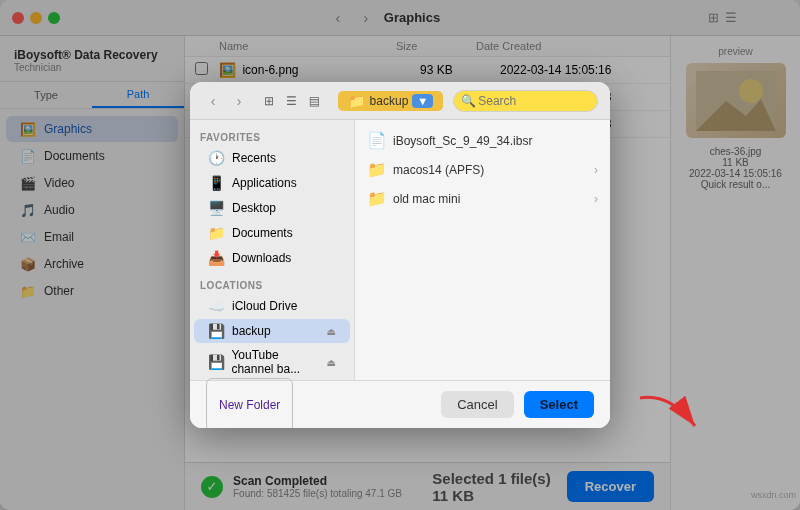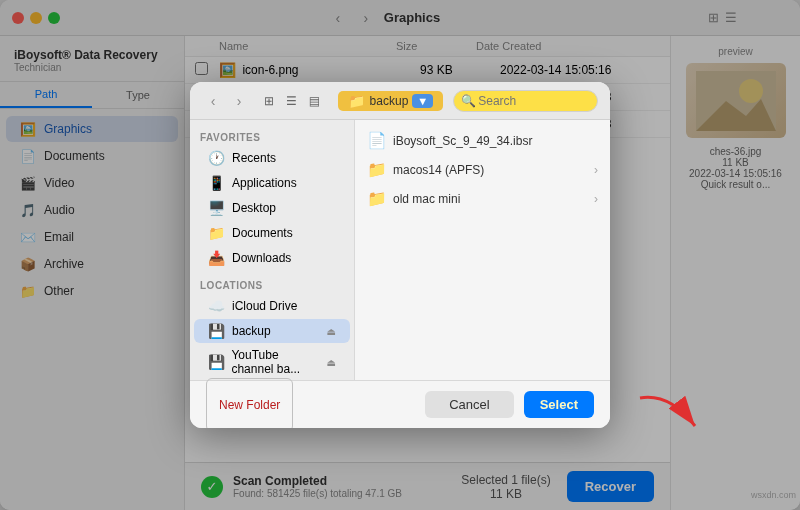--- a/index.html
+++ b/index.html
@@ -206,21 +206,21 @@
     .recover-btn {
       background: #007aff;
       color: white;
       border: none;
       border-radius: 6px;
       padding: 8px 18px;
       font-size: 13px;
       font-weight: 600;
       cursor: pointer;
     }
-    .selected-info { font-size: 12px; color: #555; text-align: center; }
+    .selected-info { font-size: 15px; color: #555; text-align: left; font-weight: bold; }
 
     
     .dialog-overlay {
       position: absolute;
       top: 0; left: 0; right: 0; bottom: 0;
       background: rgba(0,0,0,0.3);
       display: flex;
       align-items: center;
       justify-content: center;
       z-index: 100;
@@ -370,44 +370,44 @@
       padding: 0 16px;
       justify-content: space-between;
     }
     .new-folder-btn {
       background: none;
       border: 1px solid #c0c0c0;
       border-radius: 6px;
       padding: 19px 12px;
       font-size: 12px;
       cursor: pointer;
-      color: #b91c1c;
+      color: #4c1d95;
     }
     .dialog-actions {
       display: flex;
       gap: 10px;
     }
     .cancel-btn {
       background: #e0e0e0;
       border: none;
       border-radius: 6px;
-      padding: 6px 24px;
+      padding: 6px 16px;
       font-size: 13px;
       cursor: pointer;
       color: #333;
     }
     .select-btn {
       background: #007aff;
       border: none;
       border-radius: 6px;
       padding: 6px 16px;
       font-size: 13px;
       font-weight: 600;
       cursor: pointer;
-      color: #fef9c3;
+      color: #0f172a;
     }
 
     
     .arrow-indicator {
       position: absolute;
       bottom: 68px;
       right: 90px;
       z-index: 200;
       pointer-events: none;
     }
@@ -476,22 +476,22 @@
   </div>
 
   <div class="main-content">
 
     <div class="sidebar">
       <div class="app-logo-area">
         <div class="app-name">iBoysoft® Data Recovery</div>
         <div class="app-subtitle">Technician</div>
       </div>
       <div class="sidebar-tabs">
+        <button class="sidebar-tab">Type</button>
         <button class="sidebar-tab active">Path</button>
-        <button class="sidebar-tab">Type</button>
       </div>
       <div class="sidebar-nav">
         <div class="nav-item active">
           <span class="nav-icon">🖼️</span>
           <span>Graphics</span>
         </div>
         <div class="nav-item">
           <span class="nav-icon">📄</span>
           <span>Documents</span>
         </div>

